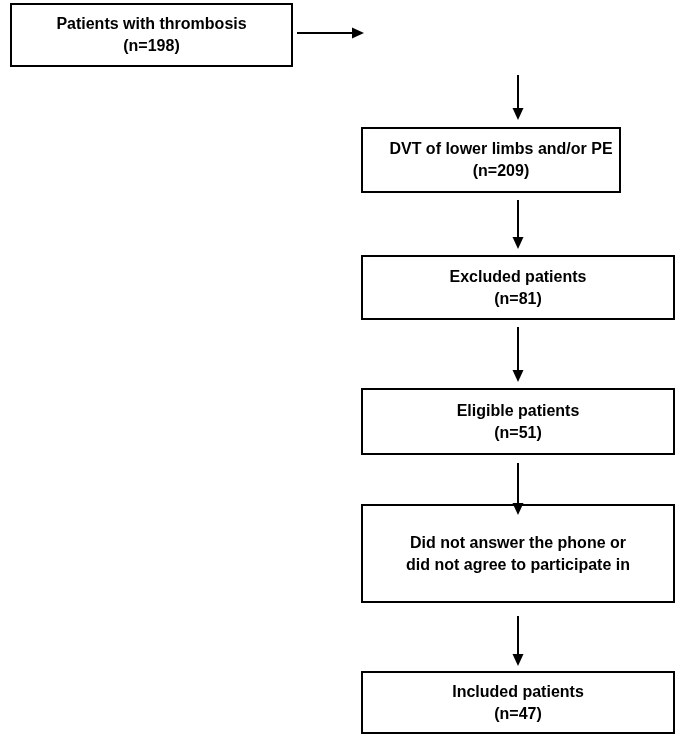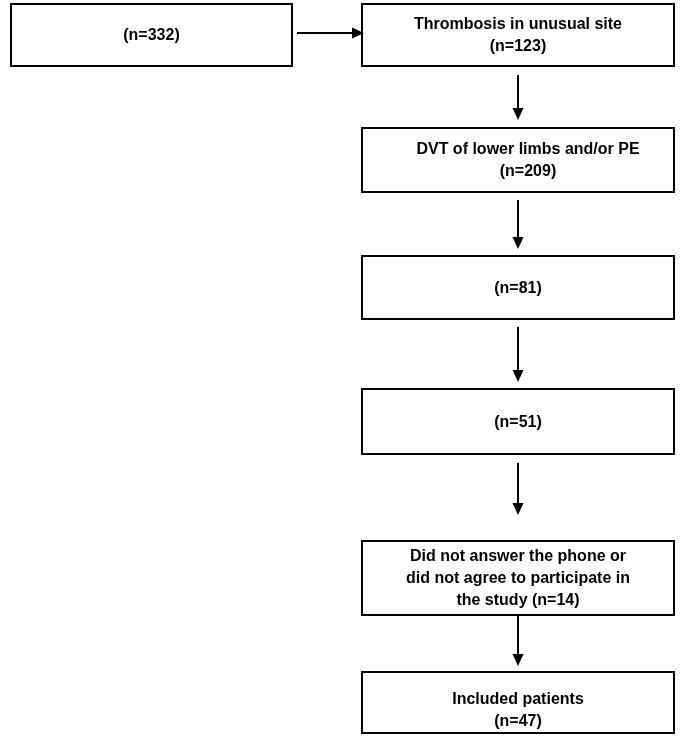--- a/index.html
+++ b/index.html
@@ -32,66 +32,64 @@
     align-items:center;
     text-align:center;
     font-weight:bold;
     font-size:16px;
     line-height:22px;
   }
   .node .line{white-space:nowrap;}
   
   .n-patients      {left:10px;  top:3px;   width:283px; height:64px;}
   .n-unusual       {left:361px; top:3px;   width:314px; height:64px;}
-  .n-dvt           {left:361px; top:127px; width:314px; height:66px;padding-left:20px;}
+  .n-dvt           {left:361px; top:127px; width:260px; height:66px;padding-left:20px;}
   .n-excluded      {left:361px; top:255px; width:314px; height:65px;}
   .n-eligible      {left:361px; top:388px; width:314px; height:67px;}
-  .n-noanswer      {left:361px; top:540px; width:314px; height:76px;}
-  .n-included      {left:361px; top:671px; width:314px; height:63px;justify-content:flex-end;}
+  .n-noanswer      {left:361px; top:504px; width:314px; height:99px;}
+  .n-included      {left:361px; top:671px; width:314px; height:63px;}
   .arrow-layer{
     position:absolute;
     left:0; top:0;
     width:685px;
     height:738px;
     pointer-events:none;
   }
   .arrow-layer line{stroke:var(--border-color); stroke-width:2;}
   .arrow-layer polygon{fill:var(--border-color);}
 </style>
 </head>
 <body>
 
 <div class="canvas">
 
   <div class="node n-patients">
-    <div class="line">(n=332)</div>
+    <div class="line">Patients with thrombosis</div>
+    <div class="line">(n=198)</div>
   </div>
 
-  <div class="node n-unusual">
-    <div class="line">Thrombosis in unusual site</div>
-    <div class="line">(n=123)</div>
-  </div>
 
   <div class="node n-dvt">
     <div class="line">DVT of lower limbs and/or PE</div>
     <div class="line">(n=209)</div>
   </div>
 
   <div class="node n-excluded">
+    <div class="line">Excluded patients</div>
     <div class="line">(n=81)</div>
   </div>
 
   <div class="node n-eligible">
+    <div class="line">Eligible patients</div>
     <div class="line">(n=51)</div>
   </div>
 
   <div class="node n-noanswer">
     <div class="line">Did not answer the phone or</div>
     <div class="line">did not agree to participate in</div>
-    <div class="line">the study (n=14)</div>
   </div>
 
   <div class="node n-included">
     <div class="line">Included patients</div>
     <div class="line">(n=47)</div>
   </div>
 
   <svg class="arrow-layer" viewBox="0 0 685 738" xmlns="http://www.w3.org/2000/svg">
     <g>
       <line x1="297" y1="33" x2="352" y2="33"></line>

